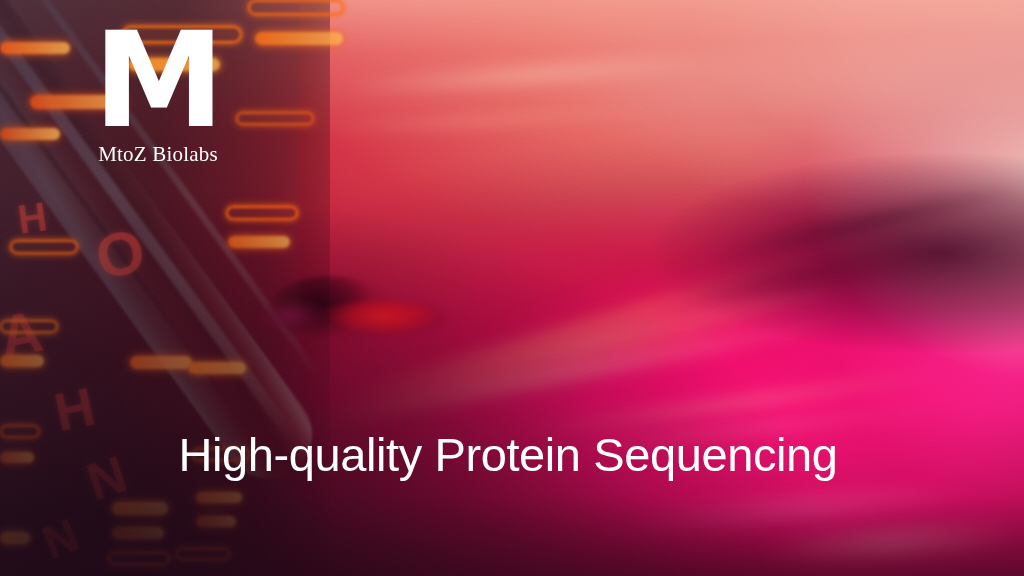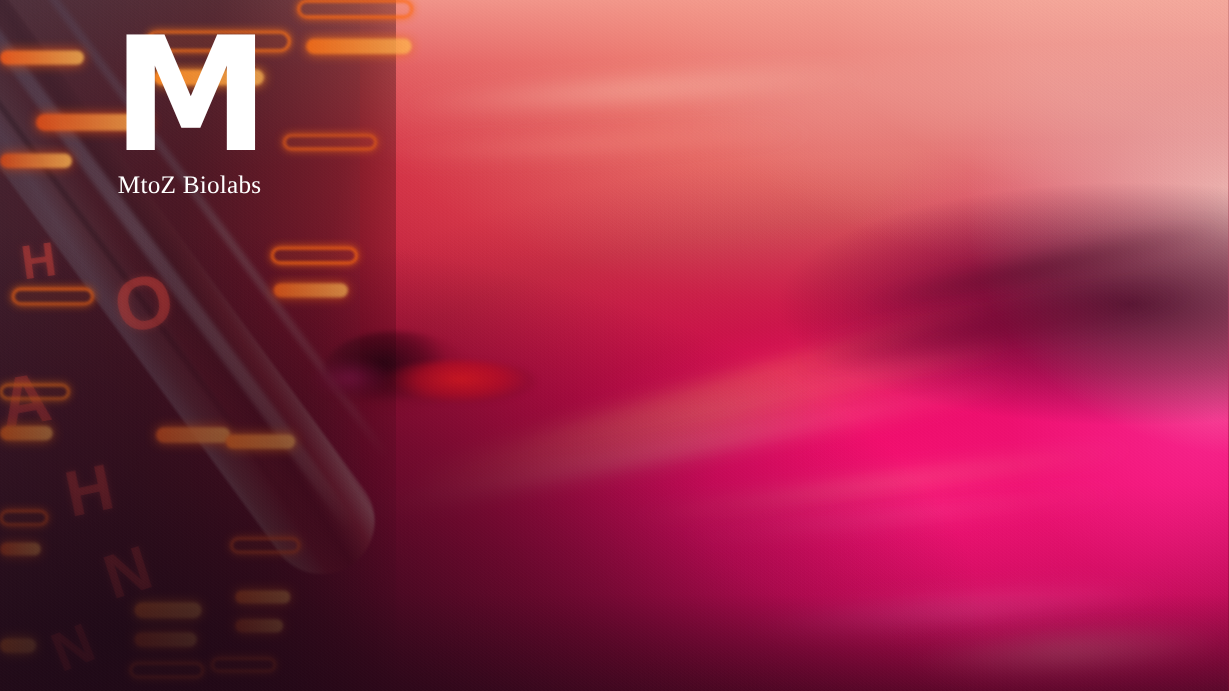--- a/index.html
+++ b/index.html
@@ -311,14 +311,15 @@
     </div>
 
   <div class="layer bg-vignette"></div>
   <div class="layer grain"></div>
 
   <div class="logo">
     <div class="logo-mark">M</div>
     <div class="logo-name">MtoZ Biolabs</div>
   </div>
 
+  <div class="headline">High-quality Protein Sequencing</div>
 
 </div>
 
 </body></html>

